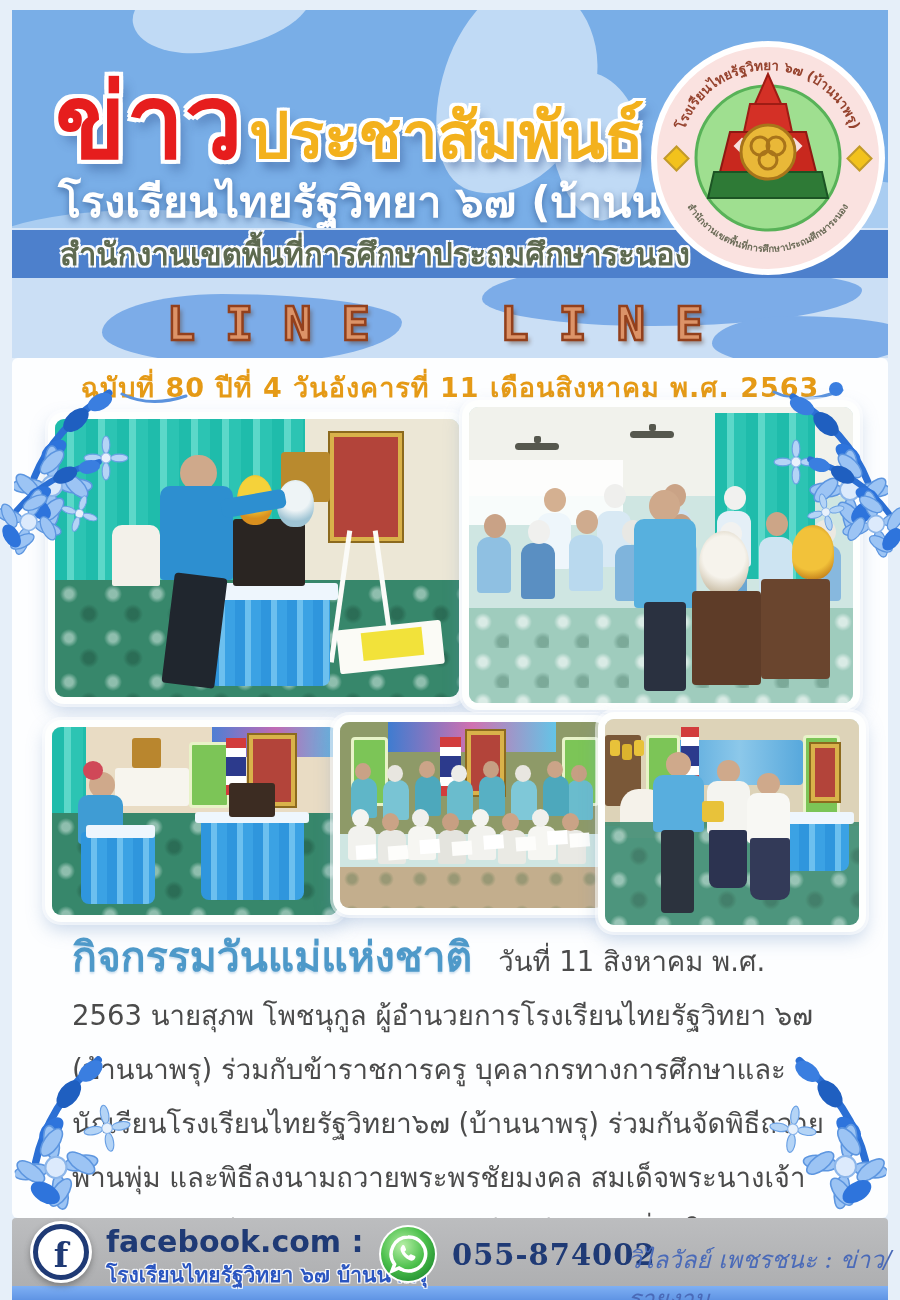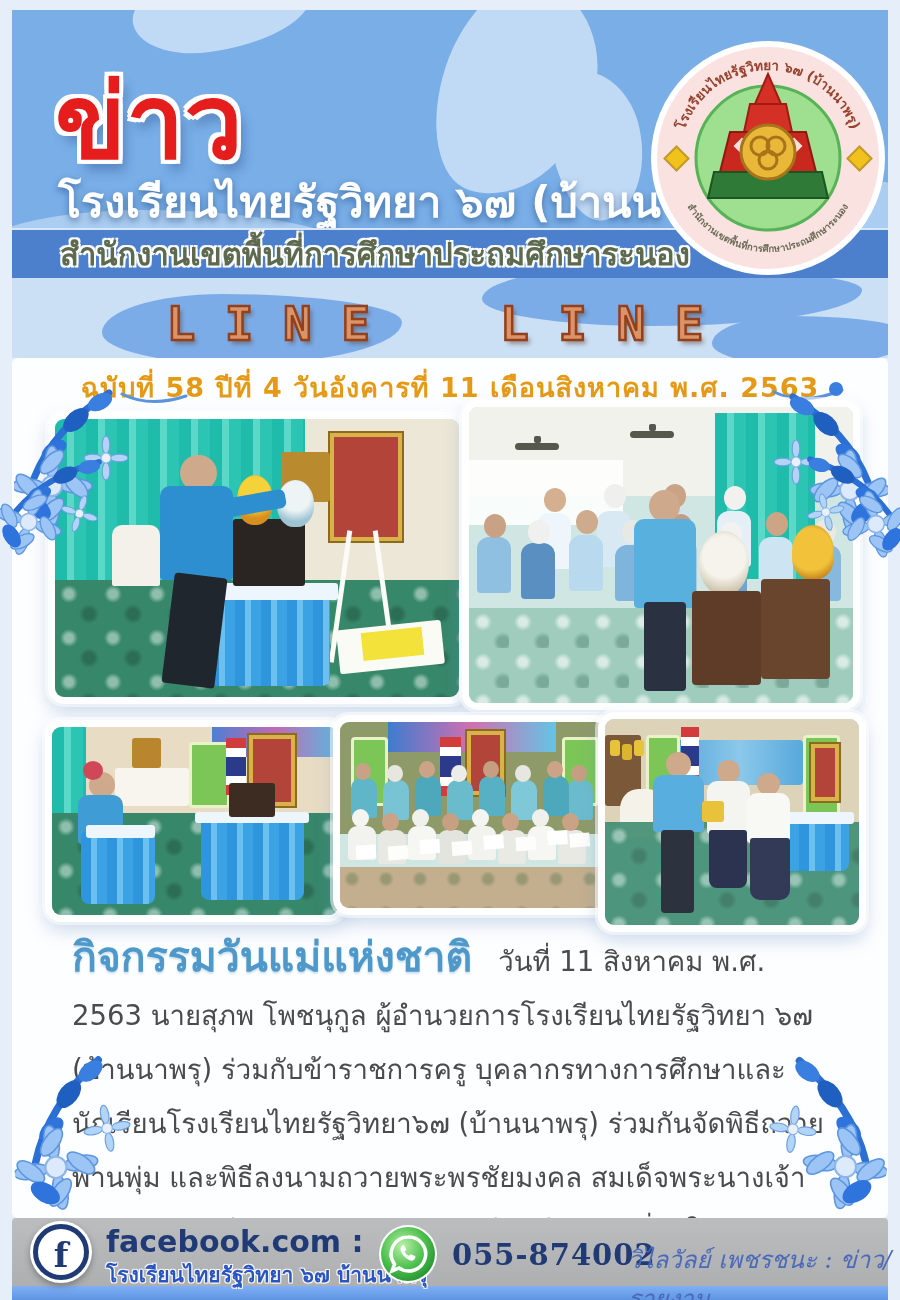--- a/index.html
+++ b/index.html
@@ -79,20 +79,21 @@
   <div class="map-blob" style="left:120px;top:-40px;width:180px;height:80px;transform:rotate(-8deg);"></div>
 </div>
 <div class="abs obec-band">
   <div class="obec-blob" style="left:90px;top:18px;width:300px;height:70px;"></div>
   <div class="obec-blob" style="left:470px;top:-10px;width:380px;height:60px;"></div>
   <div class="obec-blob" style="left:700px;top:40px;width:200px;height:50px;"></div>
 </div>
 
 <div class="abs title-row">
   <span class="title-red">ข่าว</span>
+  <span class="title-gold">ประชาสัมพันธ์</span>
 </div>
 <div class="abs school-name">โรงเรียนไทยรัฐวิทยา ๖๗ (บ้านนาพรุ)</div>
 <div class="abs district-bar">
   <span class="district-text">สำนักงานเขตพื้นที่การศึกษาประถมศึกษาระนอง</span>
 </div>
 <div class="abs obec-line">LINE LINE</div>
 
 <svg class="abs" style="left:650px;top:40px;" width="236" height="236" viewBox="0 0 236 236">
   <defs>
     <path id="arcTop" d="M 30 118 A 88 88 0 0 1 206 118" fill="none"></path>
@@ -117,21 +118,21 @@
     <rect x="86" y="100" width="12" height="12" transform="rotate(45 92 106)" fill="#ffffff" opacity=".85"></rect>
     <rect x="138" y="100" width="12" height="12" transform="rotate(45 144 106)" fill="#ffffff" opacity=".85"></rect>
     <circle cx="118" cy="112" r="27" fill="#e9b838" stroke="#a8741a" stroke-width="3"></circle>
     <circle cx="110" cy="106" r="9" fill="none" stroke="#a8741a" stroke-width="3"></circle>
     <circle cx="126" cy="106" r="9" fill="none" stroke="#a8741a" stroke-width="3"></circle>
     <circle cx="118" cy="120" r="9" fill="none" stroke="#a8741a" stroke-width="3"></circle>
   </g>
 </svg>
 
 <div class="abs content-panel"></div>
-<div class="abs issue-line">ฉบับที่ 58 ปีที่ 4 วันอังคารที่ 11 เดือนสิงหาคม พ.ศ. 2563</div>
+<div class="abs issue-line">ฉบับที่ 80 ปีที่ 4 วันอังคารที่ 11 เดือนสิงหาคม พ.ศ. 2563</div>
 
 <svg class="swash" style="left:120px;top:388px;" width="70" height="20" viewBox="0 0 70 20">
   <path d="M2 6 Q 30 20 66 8" fill="none" stroke="#5b93de" stroke-width="3" stroke-linecap="round"></path>
 </svg>
 <svg class="swash" style="left:770px;top:380px;" width="80" height="26" viewBox="0 0 80 26">
   <path d="M4 12 Q 34 26 72 10" fill="none" stroke="#5b93de" stroke-width="3" stroke-linecap="round"></path>
   <circle cx="66" cy="9" r="7" fill="#3a7ee0"></circle>
 </svg>
 
 <div class="photo" style="left:48px;top:412px;width:404px;height:278px;">

